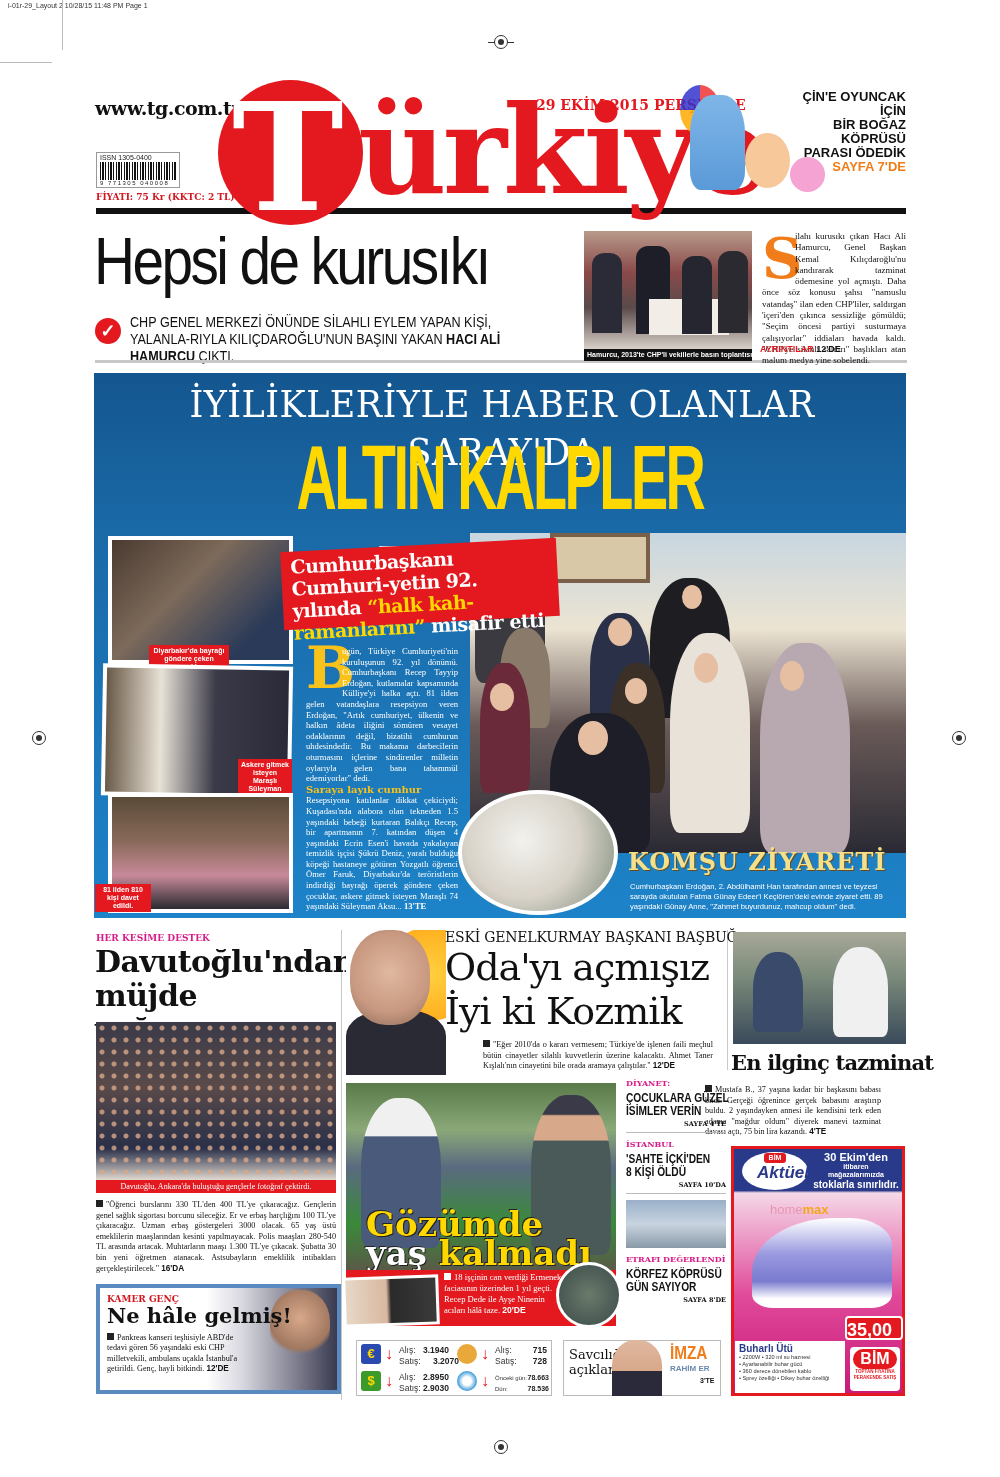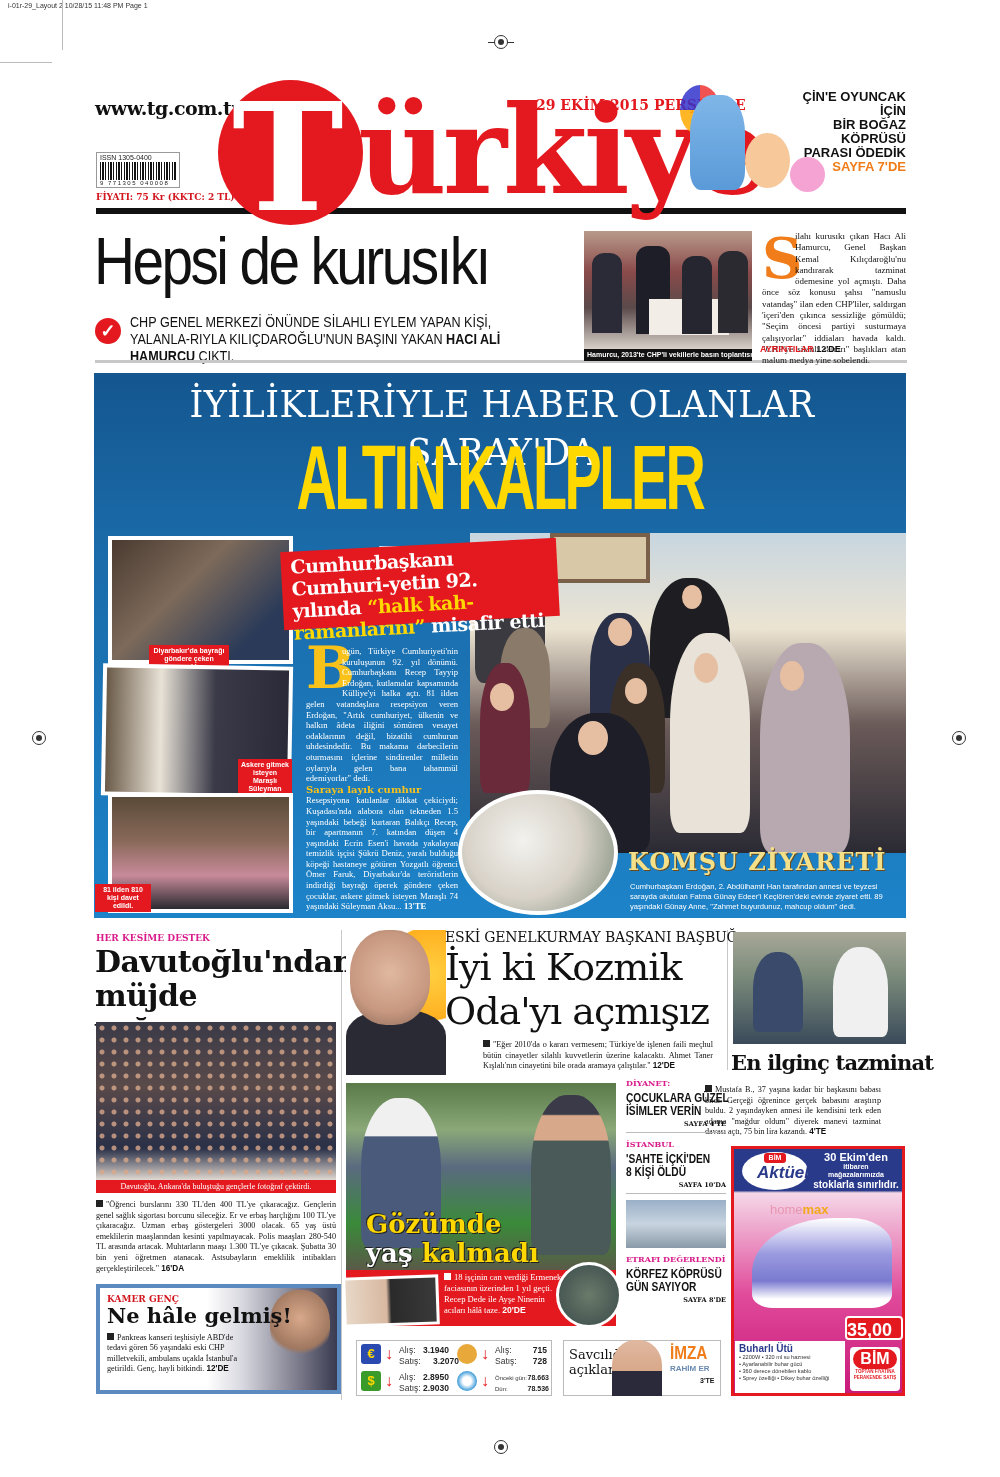--- a/index.html
+++ b/index.html
@@ -120,21 +120,21 @@
   .rev-photo { left: 733px; top: 932px; width: 173px; height: 112px; background: linear-gradient(180deg, #a8a898 0%, #7a8a7a 40%, #3a4a5a 100%); }
   .rev-photo .a { position: absolute; left: 20px; top: 20px; width: 50px; height: 80px; border-radius: 45% 45% 10% 10%; background: #3a4a6a; }
   .rev-photo .b { position: absolute; left: 100px; top: 15px; width: 55px; height: 90px; border-radius: 45% 45% 10% 10%; background: #f0f0f0; }
   .rev-h { left: 731px; top: 1050px; font-size: 21px; line-height: 26px; font-weight: bold; font-family: "DejaVu Serif", serif; letter-spacing: -0.8px; }
   .rev-body { left: 705px; top: 1085px; width: 176px; font-size: 8.2px; line-height: 10.5px; text-align: justify; font-family: "Liberation Serif", serif; }
 
   .gozum-photo { left: 346px; top: 1083px; width: 270px; height: 187px; background: linear-gradient(180deg, #5a7a4a 0%, #8aa878 25%, #5a6a80 45%, #3a8a3a 75%, #5a5a48 100%); }
   .gozum-photo .woman { position: absolute; left: 15px; top: 15px; width: 80px; height: 150px; border-radius: 45% 45% 10% 10%; background: linear-gradient(180deg, #f0f0f0 0%, #f0f0f0 25%, #4a5a7a 26%); }
   .gozum-photo .man { position: absolute; left: 185px; top: 12px; width: 80px; height: 160px; border-radius: 45% 45% 10% 10%; background: linear-gradient(180deg, #3a3a48 0%, #3a3a48 12%, #d8a88a 13%, #d8a88a 28%, #4a5a58 29%); }
   .gozum-photo .stone { position: absolute; left: 90px; top: 50px; width: 110px; height: 75px; background: #5a6a8a; color: #fff; font-size: 10px; font-family: "DejaVu Serif", serif; text-align: center; padding-top: 30px; }
-  .gozum-h { left: 366px; top: 1210px; font-size: 26px; line-height: 29px; font-weight: bold; color: #ffd800; font-family: "DejaVu Serif", serif; text-shadow: 1px 1px 0 #222, -1px -1px 0 #222; }
+  .gozum-h { left: 366px; top: 1210px; font-size: 34px; line-height: 29px; font-weight: bold; color: #ffd800; font-family: "DejaVu Serif", serif; text-shadow: 1px 1px 0 #222, -1px -1px 0 #222; }
   .gozum-h .w { color: #fff; }
   .gozum-red { left: 346px; top: 1270px; width: 270px; height: 56px; background: #e3191f; }
   .gozum-inset { left: 343px; top: 1276px; width: 96px; height: 50px; background: #fff; transform: rotate(-2deg); padding: 3px; }
   .gozum-inset .in { width: 100%; height: 100%; background: linear-gradient(90deg, #e8d8c8 0%, #d8b8a0 45%, #2a2a2a 50%, #3a3a3a 100%); }
   .gozum-body { left: 444px; top: 1272px; width: 120px; font-size: 8.6px; line-height: 11px; color: #fff; font-family: "Liberation Serif", serif; }
   .gozum-circle { left: 556px; top: 1262px; width: 66px; height: 66px; border-radius: 50%; border: 3px solid #fff; background: radial-gradient(circle, #6a7a6a, #3a4a4a); }
 
   .side-box { left: 626px; top: 1078px; width: 100px; }
   .side-k { color: #d81a8a; font-weight: bold; font-size: 8px; font-family: "DejaVu Serif", serif; }
   .side-h { font-size: 12px; line-height: 13px; font-weight: bold; margin-top: 4px; transform: scaleX(0.85); transform-origin: left; white-space: nowrap; }
@@ -292,22 +292,22 @@
 <div class="abs kamer-face"></div>
 <div class="abs kicker-pink kamer-kicker">KAMER GENÇ</div>
 <div class="abs kamer-h">Ne hâle gelmiş!</div>
 <div class="abs kamer-body"><span class="sq"></span><span>Pankreas kanseri teşhisiyle ABD'de tedavi gören 56 yaşındaki eski CHP milletvekili, ambulans uçakla İstanbul'a getirildi. Genç, hayli bitkindi.</span> <span class="ref">12'DE</span></div>
 
 <div class="abs basbug-photo"></div>
 <div class="abs basbug-suit"></div>
 <div class="abs basbug-head"></div>
 <div class="abs basbug-kicker">ESKİ GENELKURMAY BAŞKANI BAŞBUĞ:</div>
 <div class="abs basbug-h">
+    <div>Oda'yı açmışız</div>
     <div>İyi ki Kozmik</div>
-    <div>Oda'yı açmışız</div>
   </div>
 <div class="abs basbug-body"><span class="sq"></span><span>"Eğer 2010'da o kararı vermesem; Türkiye'de işlenen faili meçhul bütün cinayetler silahlı kuvvetlerin üzerine kalacaktı. Ahmet Taner Kışlalı'nın cinayetini bile orada aramaya çalıştılar."</span> <span class="ref">12'DE</span></div>
 
 <div class="abs rev-photo">
     <div class="a"></div>
     <div class="b"></div>
   </div>
 <div class="abs rev-h">En ilginç tazminat</div>
 <div class="abs rev-body"><span class="sq"></span><span>Mustafa B., 37 yaşına kadar bir başkasını babası bildi. Gerçeği öğrenince gerçek babasını araştırıp buldu. 2 yaşındayken annesi ile kendisini terk eden adama "mağdur oldum" diyerek manevi tazminat davası açtı, 75 bin lira kazandı.</span> <span class="ref">4'TE</span></div>
 

